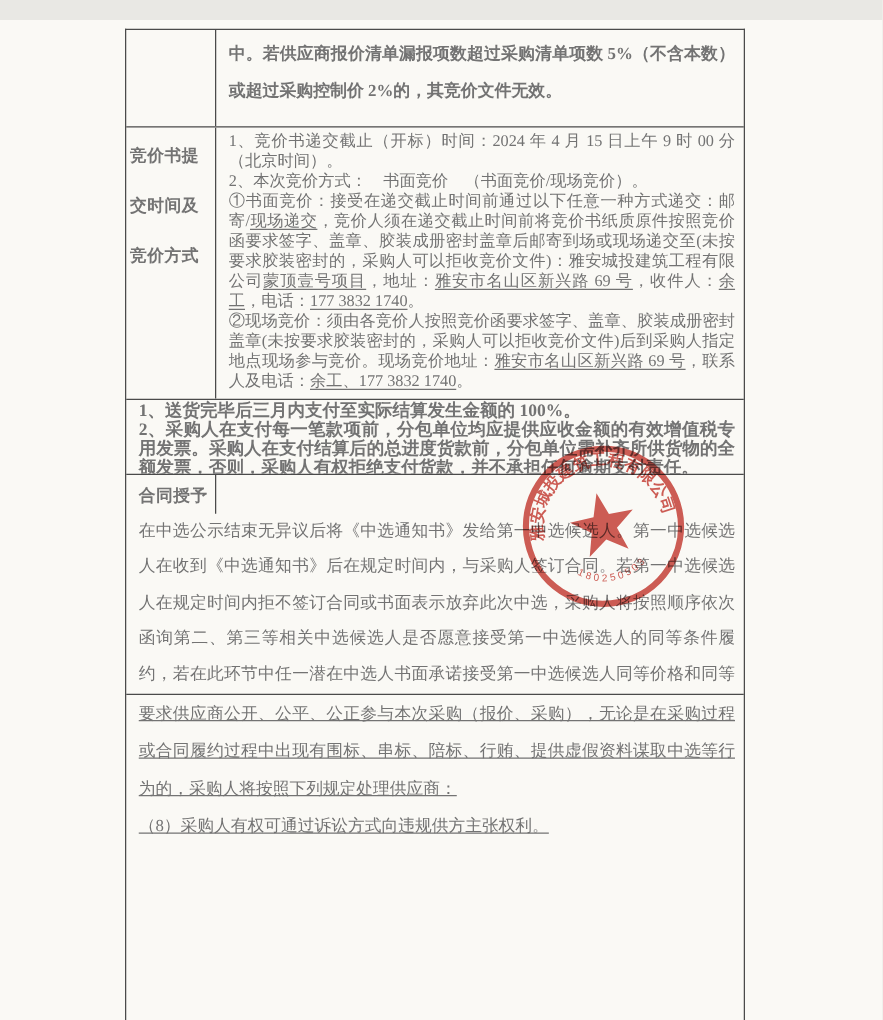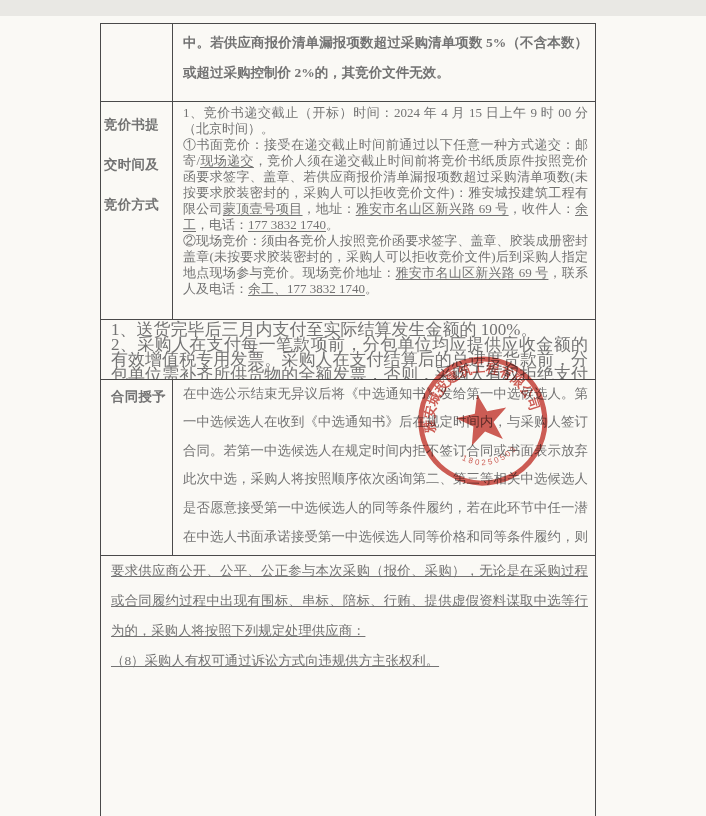--- a/index.html
+++ b/index.html
@@ -12,35 +12,35 @@
   }
   .doc-table {
     position:absolute; left:100px; top:7px; width:496px; height:799px;
     display:flex; flex-direction:column;
     border:1px solid #4a4a4a; border-bottom:none;
   }
   .row { display:flex; border-bottom:1px solid #4a4a4a; overflow:hidden; }
   .r1 { height:78px; }
   .r2 { height:218px; }
   .r3 { height:60px; }
-  .r4 { height:177px; }
+  .r4 { height:177px;flex-direction:column; }
   .r5 { height:266px; }
   .label-cell {
     width:72px; flex:none; border-right:1px solid #4a4a4a;
     font-weight:bold; font-size:13.4px; padding:0 5px 0 3px;
     letter-spacing:0.4px;
   }
   .r2 .label-cell { padding-top:3px; line-height:40px; }
   .r3 .label-cell { display:flex; align-items:center; padding-left:9px; }
   .r4 .label-cell { padding-top:3px; line-height:28px; padding-left:10px; }
   .r5 .label-cell { display:flex; align-items:center; padding-left:10px; }
   .content-cell { flex:1; padding:0 7px 0 10px; overflow:hidden; }
   .r1 .content-cell { font-size:13.5px; line-height:30px; padding-top:4px; }
   .r2 .content-cell { font-size:13px;   line-height:16px; padding-top:3px; }
-  .r3 .content-cell { font-size:17px; line-height:15px; padding-top:2px; }
+  .r3 .content-cell { font-size:14px; line-height:15px; padding-top:2px;font-weight:bold; }
   .r4 .content-cell { font-size:13.4px; line-height:28.6px; }
   .r5 .content-cell { font-size:13.4px; line-height:30px;text-decoration:underline; }
   .para { text-align:justify; }
   .para.bold { font-weight:bold; }
   .u { text-decoration:underline; text-underline-offset:2px; }
   .seal {
     position:absolute; left:408px; top:331px; width:150px; height:150px;
     transform:rotate(-12deg); opacity:0.8; mix-blend-mode:multiply;
   }
   .seal svg { width:150px; height:150px; }
@@ -58,21 +58,22 @@
       <div class="label-cell"></div>
       <div class="content-cell">
           <p class="para bold"><span>中。若供应商报价清单漏报项数超过采购清单项数 5%（不含本数）或超过采购控制价 2%的，其竞价文件无效。</span></p>
         </div>
     </div>
 
     <div class="row r2">
       <div class="label-cell">竞价书提交时间及竞价方式</div>
       <div class="content-cell">
           <p class="para"><span>1、竞价书递交截止（开标）时间：2024 年 4 月 15 日上午 9 时 00 分（北京时间）。</span></p>
-          <p class="para"><span>①书面竞价：接受在递交截止时间前通过以下任意一种方式递交：邮寄/</span><span class="u">现场递交</span><span>，竞价人须在递交截止时间前将竞价书纸质原件按照竞价函要求签字、盖章、若供应商报价清单漏报项数超过采购清单项数(未按要求胶装密封的，采购人可以拒收竞价文件)：雅安城投建筑工程有限公司</span><span class="u">蒙顶壹号项目</span><span>，地址：</span><span class="u">雅安市名山区新兴路 69 号</span><span>，收件人：</span><span class="u">余工</span><span>，电话：</span><span class="u">177 3832 1740</span><span>。</span></p>
+          <p class="para"><span>2、本次竞价方式：　书面竞价　（书面竞价/现场竞价）。</span></p>
+          <p class="para"><span>①书面竞价：接受在递交截止时间前通过以下任意一种方式递交：邮寄/</span><span class="u">现场递交</span><span>，竞价人须在递交截止时间前将竞价书纸质原件按照竞价函要求签字、盖章、胶装成册密封盖章后邮寄到场或现场递交至(未按要求胶装密封的，采购人可以拒收竞价文件)：雅安城投建筑工程有限公司</span><span class="u">蒙顶壹号项目</span><span>，地址：</span><span class="u">雅安市名山区新兴路 69 号</span><span>，收件人：</span><span class="u">余工</span><span>，电话：</span><span class="u">177 3832 1740</span><span>。</span></p>
           <p class="para"><span>②现场竞价：须由各竞价人按照竞价函要求签字、盖章、胶装成册密封盖章(未按要求胶装密封的，采购人可以拒收竞价文件)后到采购人指定地点现场参与竞价。现场竞价地址：</span><span class="u">雅安市名山区新兴路 69 号</span><span>，联系人及电话：</span><span class="u">余工、177 3832 1740</span><span>。</span></p>
         </div>
     </div>
 
     <div class="row r3">
       <div class="content-cell">
           <p class="para"><span>1、送货完毕后三月内支付至实际结算发生金额的 100%。</span></p>
           <p class="para"><span>2、采购人在支付每一笔款项前，分包单位均应提供应收金额的有效增值税专用发票。采购人在支付结算后的总进度货款前，分包单位需补齐所供货物的全额发票，否则，采购人有权拒绝支付货款，并不承担任何逾期支付责任。</span></p>
         </div>
     </div>

